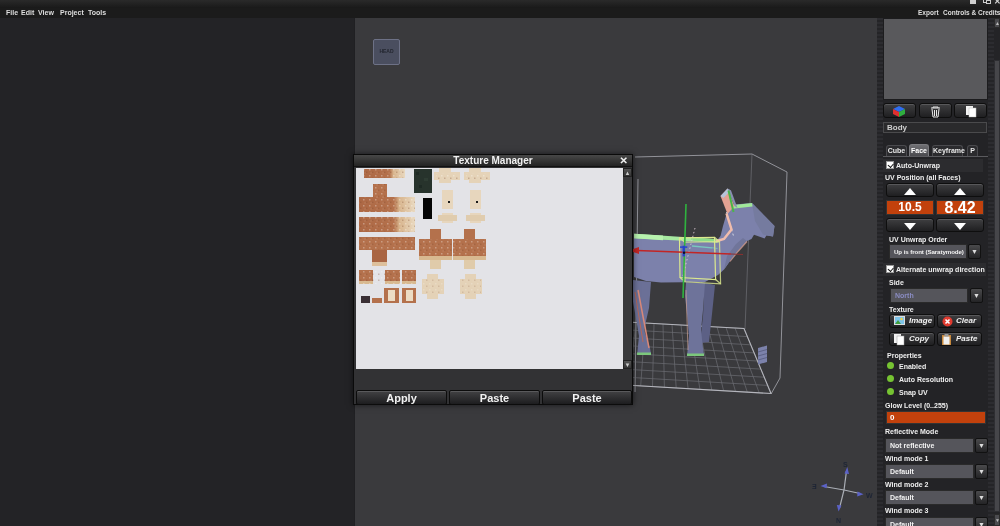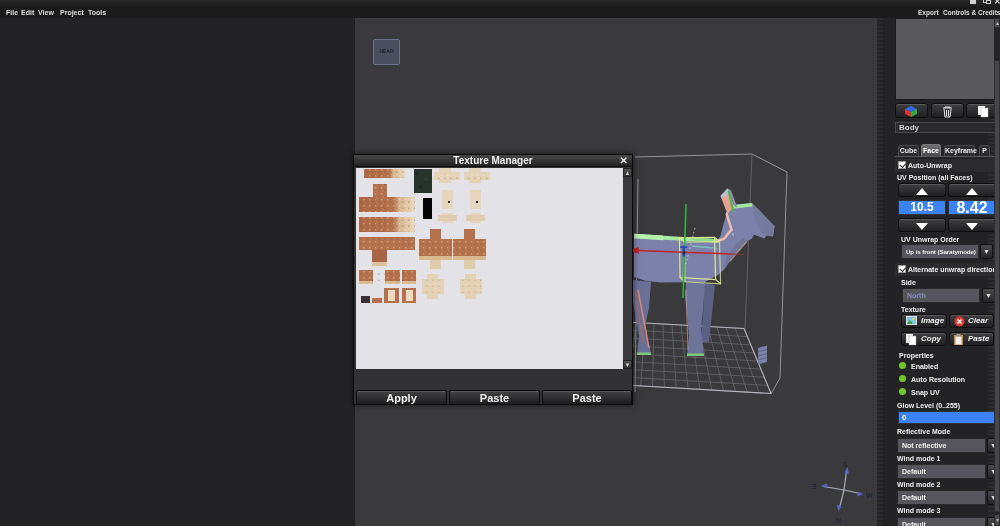--- a/index.html
+++ b/index.html
@@ -22,24 +22,24 @@
 
   
   #viewport { left:354px; top:18px; width:523px; height:508px; background:#3a3a3d; border-left:1px solid #202023; }
   #headbtn { left:18px; top:21px; width:27px; height:26px; background:#4a4e5f; border:1px solid #6d7186; border-radius:2px; color:#23262f; font-size:5px; font-weight:bold; text-align:center; line-height:23px; letter-spacing:0px; }
 
   
   #rightpanel { left:877px; top:18px; width:123px; height:508px; background:#232326; }
   .ribbed { position:absolute; top:0; width:6px; height:508px;
      background:repeating-linear-gradient(180deg,#2c2c30 0 2px,#242427 2px 4px); }
   #rib1 { left:0px; } #rib2 { left:111px; }
-  #rcontent { position:absolute; left:6px; top:0; width:105px; height:508px; font-weight:bold; color:#e8e8e8;margin-left:12px; }
+  #rcontent { position:absolute; left:6px; top:0; width:105px; height:508px; font-weight:bold; color:#e8e8e8; }
   .rlabel { position:absolute; font-size:7px; font-weight:bold; color:#efefef; white-space:nowrap; }
   .rbtn { position:absolute; background:linear-gradient(#3f3f41,#1f1f21); border:1px solid #0e0e0e; box-shadow:inset 0 1px 0 #58585a; border-radius:3px;font-style:italic; }
-  .rbox { position:absolute; background:#3b82f6; border:1px solid #333; color:#fff; }
+  .rbox { position:absolute; background:#c2410c; border:1px solid #333; color:#fff; }
   .drop { position:absolute; height:15px; }
   .drop .main { position:absolute; left:0; top:0; bottom:0; background:#55555b; border:1px solid #2a2a2a; color:#f2f2f2; font-size:7px; font-weight:bold; line-height:13px; padding-left:4px; white-space:nowrap; overflow:hidden; }
   .drop .arr { position:absolute; top:0; bottom:0; width:13px; background:linear-gradient(#4a4a4c,#242426); border:1px solid #111; border-radius:2px; color:#ddd; font-size:7px; text-align:center; line-height:13px; }
   .chk { position:absolute; width:8px; height:8px; background:#fff; border:1px solid #999; }
   .chk:after { content:""; position:absolute; left:1px; top:1px; width:4px; height:2.5px; border-left:1.5px solid #111; border-bottom:1.5px solid #111; transform:rotate(-50deg); }
   .gdot { position:absolute; width:7px; height:7px; border-radius:50%; background:#76c332; }
   #rscroll { position:absolute; left:117px; top:0; width:6px; height:508px; background:#242427; }
 
   
   #dialog { left:353px; top:154px; width:280px; height:251px; background:#323234; border:1px solid #0a0a0a; box-shadow:0 0 6px rgba(0,0,0,.6); }

